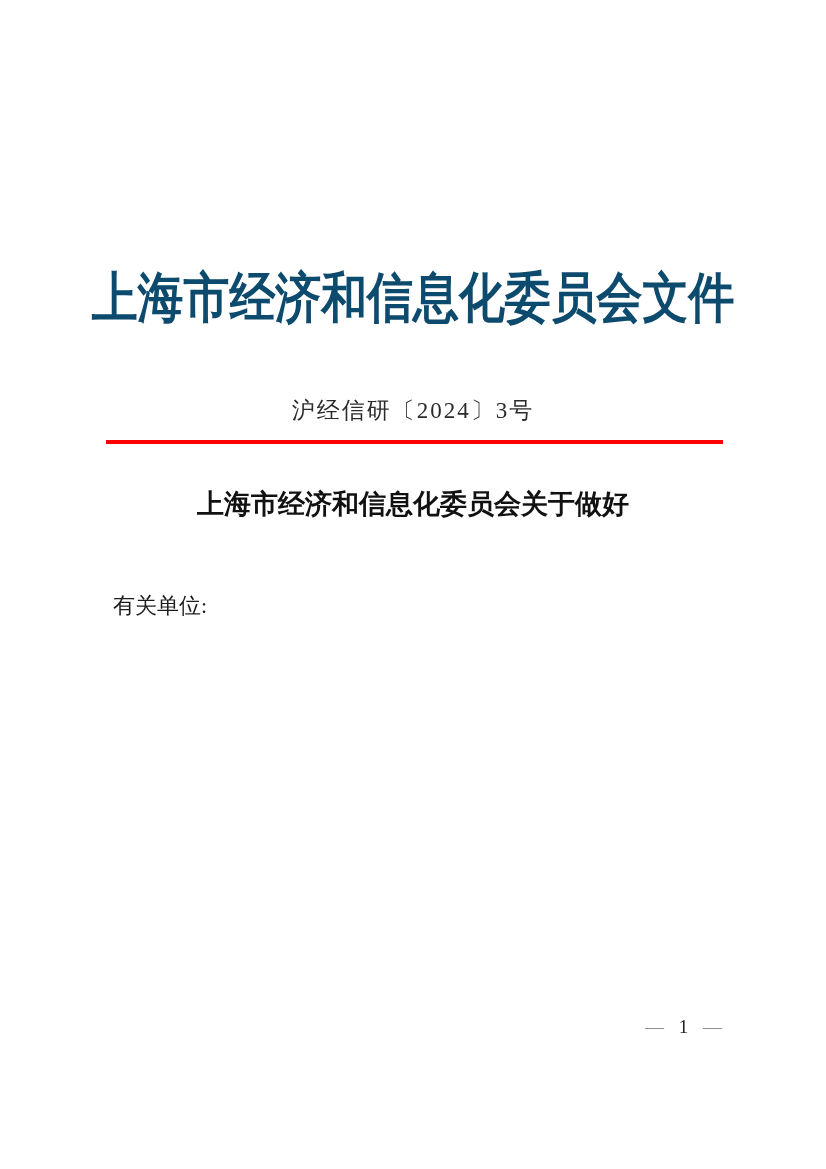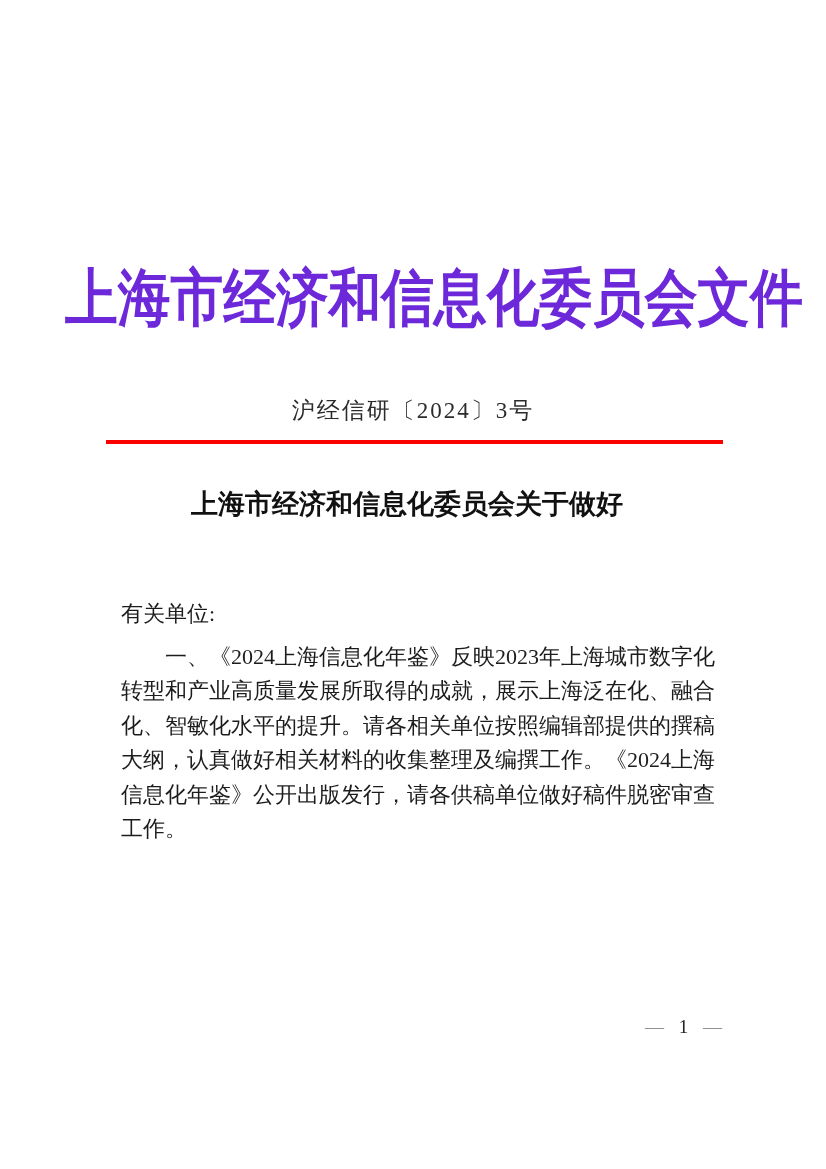--- a/index.html
+++ b/index.html
@@ -15,22 +15,23 @@
       background: #ffffff;
       overflow: hidden;
       color: #1c1c1c;
     }
     
     .red-header {
       position: absolute;
       top: 265px;
       left: 0;
       width: 826px;
-      color: #6d28d9;
-      font-size: 62px;
+      text-align: center;
+      color: #0c4a6e;
+      font-size: 54px;
       font-weight: bold;
       line-height: 66px;
       white-space: nowrap;
     }
     .red-header .stretch {
       display: inline-block;
       transform: scaleX(0.85);
       transform-origin: 50% 50%;
     }
     
@@ -52,21 +53,21 @@
       top: 440px;
       left: 106px;
       width: 617px;
       height: 4px;
       background: #fb0000;
     }
     
     .title {
       position: absolute;
       top: 487px;
-      left: 10px;
+      left: 16px;
       width: 794px;
       margin: 0;
       text-align: center;
       font-size: 27px;
       font-weight: bold;
       color: #111111;
       line-height: 35px;
     }
     .title .title-line {
       display: block;
@@ -78,21 +79,21 @@
       top: 589px;
       left: 113px;
       width: 610px;
       font-size: 22px;
       line-height: 34.5px;
       color: #1c1c1c;
       text-align: justify;
       text-justify: inter-ideograph;
     }
     .body-text p {
-      margin: 8px;
+      margin: 0;
       padding: 0;
     }
     .body-text p.indent {
       text-indent: 2em;
     }
     
     .footer {
       position: absolute;
       top: 1014px;
       right: 104px;
@@ -121,21 +122,20 @@
   <div class="doc-number">沪经信研〔2024〕3号</div>
 
   <div class="red-line"></div>
 
   <h1 class="title">
     <span class="title-line">上海市经济和信息化委员会关于做好</span>
   </h1>
 
   <div class="body-text">
     <p class="salutation">有关单位:</p>
-    <p class="indent">一、《2024上海信息化年鉴》反映2023年上海城市数字化转型和产业高质量发展所取得的成就，展示上海泛在化、融合化、智敏化水平的提升。请各相关单位按照编辑部提供的撰稿大纲，认真做好相关材料的收集整理及编撰工作。《2024上海信息化年鉴》公开出版发行，请各供稿单位做好稿件脱密审查工作。</p>
   </div>
 
   <div class="footer">
     <span class="dash">—</span>
     <span class="page-num">1</span>
     <span class="dash">—</span>
   </div>
 
 </div>
 

